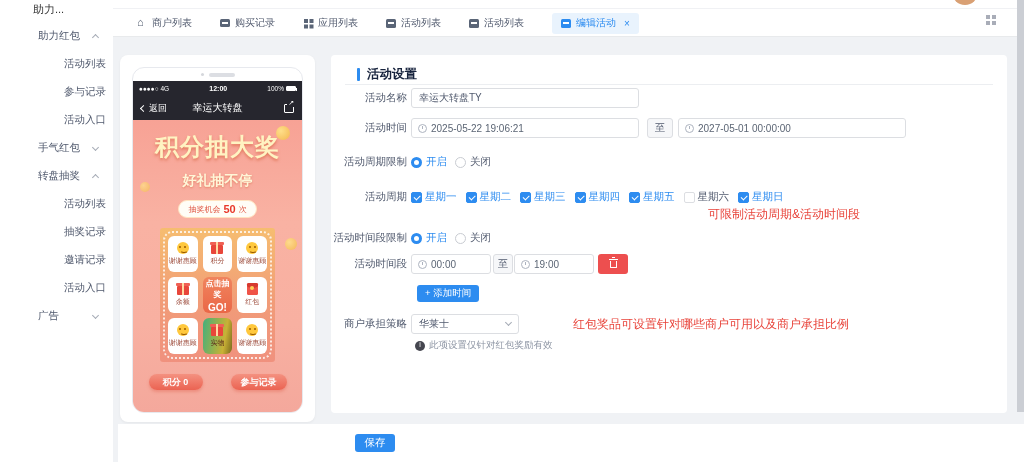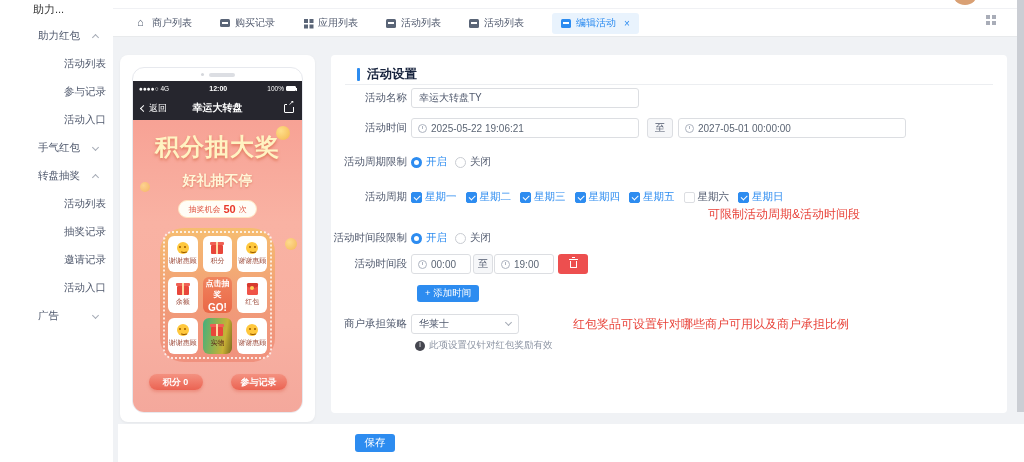--- a/index.html
+++ b/index.html
@@ -40,35 +40,35 @@
 .phone{position:absolute;left:12px;top:12px;width:171px;height:346px;border:1px solid #e7e9ee;border-radius:12px;overflow:hidden;background:#fff}
 .speaker{height:13px;display:flex;align-items:center;justify-content:center;gap:5px}
 .speaker .dot{width:3px;height:3px;border-radius:50%;background:#d5d7dc}
 .speaker .bar{width:26px;height:4px;border-radius:2px;background:#dcdee3}
 .statusbar{height:15px;background:#26262e;color:#fff;display:flex;align-items:center;justify-content:space-between;padding:0 6px;font-size:6.5px}
 .statusbar .time{font-weight:bold;font-size:7px}
 .batt{display:inline-flex;align-items:center;gap:2px}
 .batt-body{width:10px;height:5px;border:1px solid #fff;border-radius:1px;background:#fff;position:relative}
 .batt-body::after{content:'';position:absolute;right:-2.5px;top:1px;width:1.5px;height:3px;background:#fff}
 .navbar{height:24px;background:#26262e;color:#fff;display:flex;align-items:center;padding:0 8px;position:relative}
-.nav-title{position:absolute;left:0;right:0;text-align:center;font-size:10px;font-weight:bold}
+.nav-title{position:absolute;left:0;right:0;text-align:center;font-size:10px;font-weight:normal}
 .nav-back{display:flex;align-items:center;gap:3px;font-size:9px;z-index:1}
 .back-chev{width:5px;height:5px;border-left:1.5px solid #fff;border-bottom:1.5px solid #fff;transform:rotate(45deg)}
 .share{margin-left:auto;position:relative;width:10px;height:9px;border:1px solid #fff;border-radius:1px;z-index:1}
 .share::after{content:'↗';position:absolute;right:-1px;top:-6px;font-size:7px;color:#fff;background:#26262e;padding-left:1px}
 .screen{height:292px;background:linear-gradient(180deg,#f7a295 0%,#f9b2a3 35%,#f8b0a1 70%,#f4a89c 100%);position:relative;text-align:center;overflow:hidden}
 .coin{position:absolute;border-radius:50%;background:radial-gradient(circle at 35% 35%,#ffe28a,#f3b84d)}
 .coin.c1{right:12px;top:6px;width:14px;height:14px;opacity:.95}
 .coin.c2{left:7px;top:62px;width:10px;height:10px;opacity:.7}
 .coin.c3{right:5px;top:118px;width:12px;height:12px;opacity:.85}
 .big-title{padding-top:11px;font-size:24px;font-weight:900;letter-spacing:1px;color:#fff3c2;text-shadow:0 2px 3px rgba(214,96,60,.65)}
 .sub-title{margin-top:9px;font-size:14px;font-weight:800;color:#fff6d8;text-shadow:0 1px 2px rgba(214,96,60,.55)}
 .badge{display:inline-flex;align-items:center;gap:3px;margin-top:10px;background:#fffdf6;border:1px solid #ffe3c0;border-radius:9px;padding:2px 9px;font-size:8px;color:#e05a48}
 .badge b{font-size:11px;color:#e8382a}
-.prize-box{margin:10px 27px 0;background:linear-gradient(180deg,#f6bd70,#f19c78 55%,#f0917e);border-radius:24px;padding:8px;position:relative}
+.prize-box{margin:10px 27px 0;background:linear-gradient(180deg,#f6bd70,#f19c78 55%,#f0917e);border-radius:3px;padding:8px;position:relative}
 .prize-box::before{content:'';position:absolute;inset:3px;border:2px dotted rgba(255,255,255,.78);border-radius:9px;pointer-events:none}
 .prize-grid{position:relative;display:grid;grid-template-columns:repeat(3,1fr);gap:5px}
 .cell{background:#fff;border-radius:6px;height:36px;display:flex;flex-direction:column;align-items:center;justify-content:center;gap:2px}
 .cell .lbl{font-size:7px;color:#9c4a3a}
 .cell.go{background:linear-gradient(180deg,#f0845e,#ea6747);color:#fff}
 .cell.go .l1{font-size:8px;font-weight:bold}
 .cell.go .l2{font-size:10px;font-weight:bold}
 .cell.green{background:linear-gradient(100deg,#43b07e,#96b14d 45%,#c9b136 72%,#79691c)}
 .cell.green .lbl{color:#5c2a1c}
 .i-smile{width:12px;height:12px;background:#ffc83d;border-radius:50%;position:relative}
@@ -86,21 +86,21 @@
 
 .form-card{position:absolute;left:331px;top:55px;width:676px;height:358px;background:#fff;border-radius:4px;overflow:hidden}
 .sec-head{position:absolute;left:14px;right:14px;top:9px;height:21px;border-bottom:1px solid #eceef1;display:flex;align-items:center;gap:7px}
 .sec-bar{width:3px;height:13px;background:#2d8cf0;border-radius:1px;margin-left:12px}
 .sec-title{font-size:12.5px;font-weight:bold;color:#17233d}
 .frow{position:absolute;left:0;display:flex;align-items:center}
 .flabel{width:80px;text-align:right;font-size:10.5px;color:#515a6e;flex:none;padding-right:4px;white-space:nowrap}
 .tinput{width:228px;height:20px;border:1px solid #dcdee2;border-radius:3px;font-size:10px;color:#515a6e;padding:0 7px;outline:none;background:#fff;font-family:inherit}
 .inputbox{height:20px;border:1px solid #dcdee2;border-radius:3px;display:flex;align-items:center;padding:0 6px;gap:4px;font-size:10px;color:#5b6574;background:#fff}
 .inputbox.w-date{width:228px}
-.inputbox.w-time{width:60px}
+.inputbox.w-time{width:80px}
 .i-clock{width:9px;height:9px;border-radius:50%;border:1px solid #adb3bf;position:relative;flex:none}
 .i-clock::after{content:'';position:absolute;left:3.3px;top:1.5px;width:1px;height:3.2px;background:#adb3bf}
 .sep{width:26px;height:20px;border:1px solid #dcdee2;background:#f6f7f9;border-radius:3px;display:flex;align-items:center;justify-content:center;font-size:10px;color:#515a6e}
 .sep.narrow{width:20px}
 .radio{width:11px;height:11px;border-radius:50%;border:1px solid #c9ccd2;background:#fff;flex:none}
 .radio.on{border:3.4px solid #2d8cf0}
 .rlabel{font-size:10.5px;margin-left:4px}
 .rlabel.on{color:#2d8cf0}
 .rgroup{display:flex;align-items:center;cursor:pointer}
 .cb{width:11px;height:11px;border-radius:2px;border:1px solid #dcdee2;background:#fff;position:relative;flex:none}

